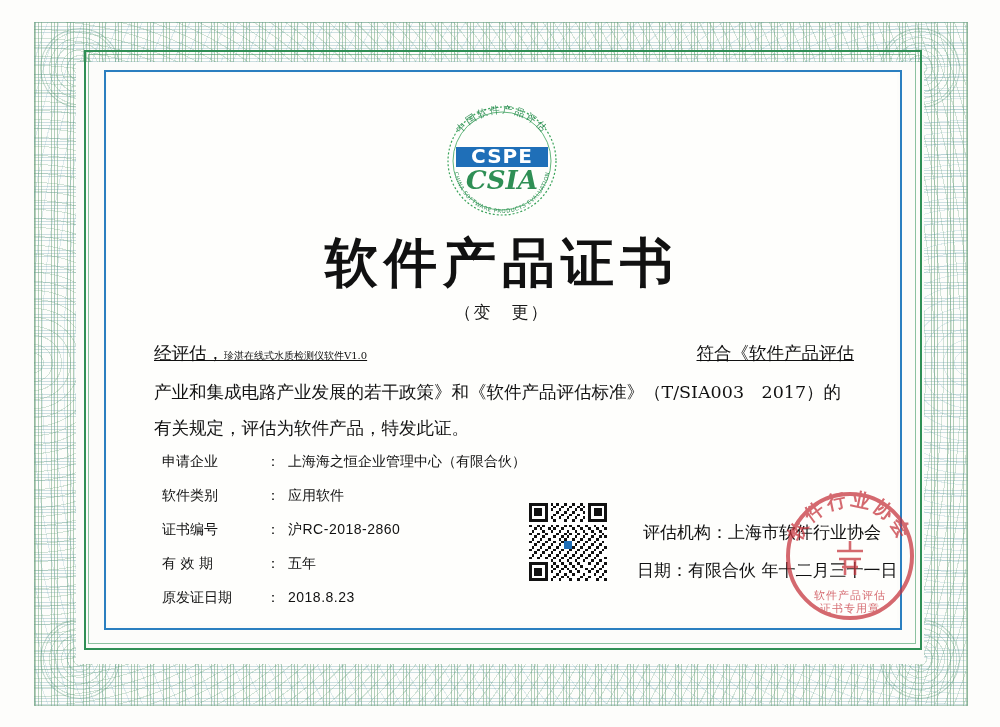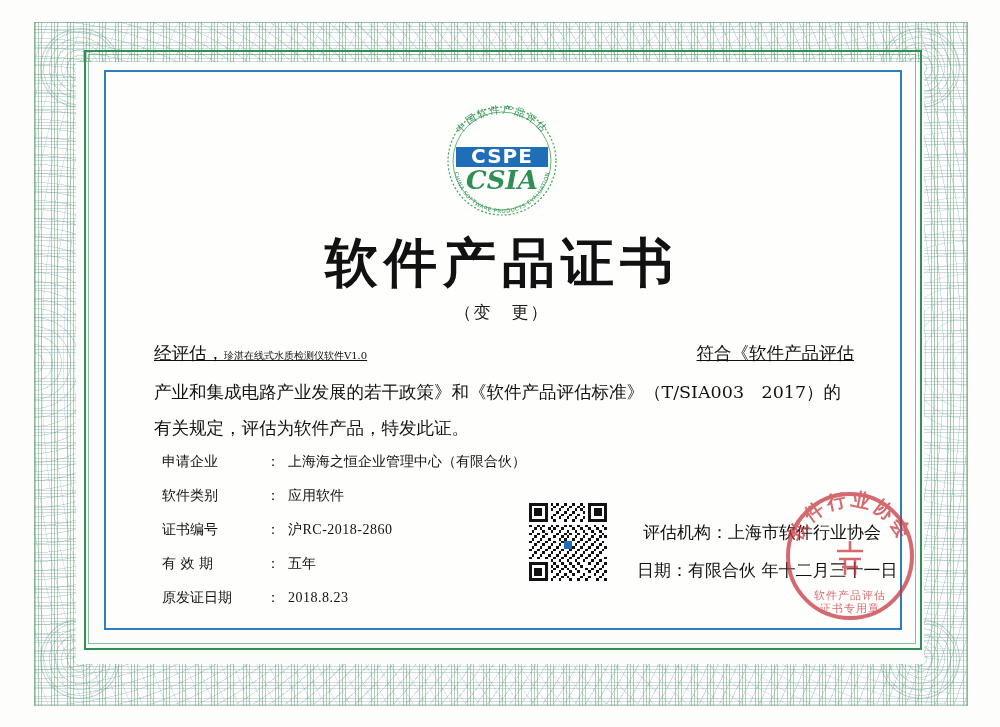--- a/index.html
+++ b/index.html
@@ -184,21 +184,21 @@
     height: 34px;
   }
   .field-label {
     width: 104px;
     flex: 0 0 104px;
     letter-spacing: 0px;
   }
   .field-colon { flex: 0 0 auto; margin-right: 8px; }
   .field-value { flex: 1 1 auto; }
   .field-value.mono {
-    font-family: Liberation Serif, serif;
+    font-family: Liberation Sans, sans-serif;
     letter-spacing: 0.5px;
   }
 
   
   .right-col {
     position: absolute;
     left: 530px;
     top: 448px;
     width: 250px;
     font-family: "DejaVu Serif", serif;

